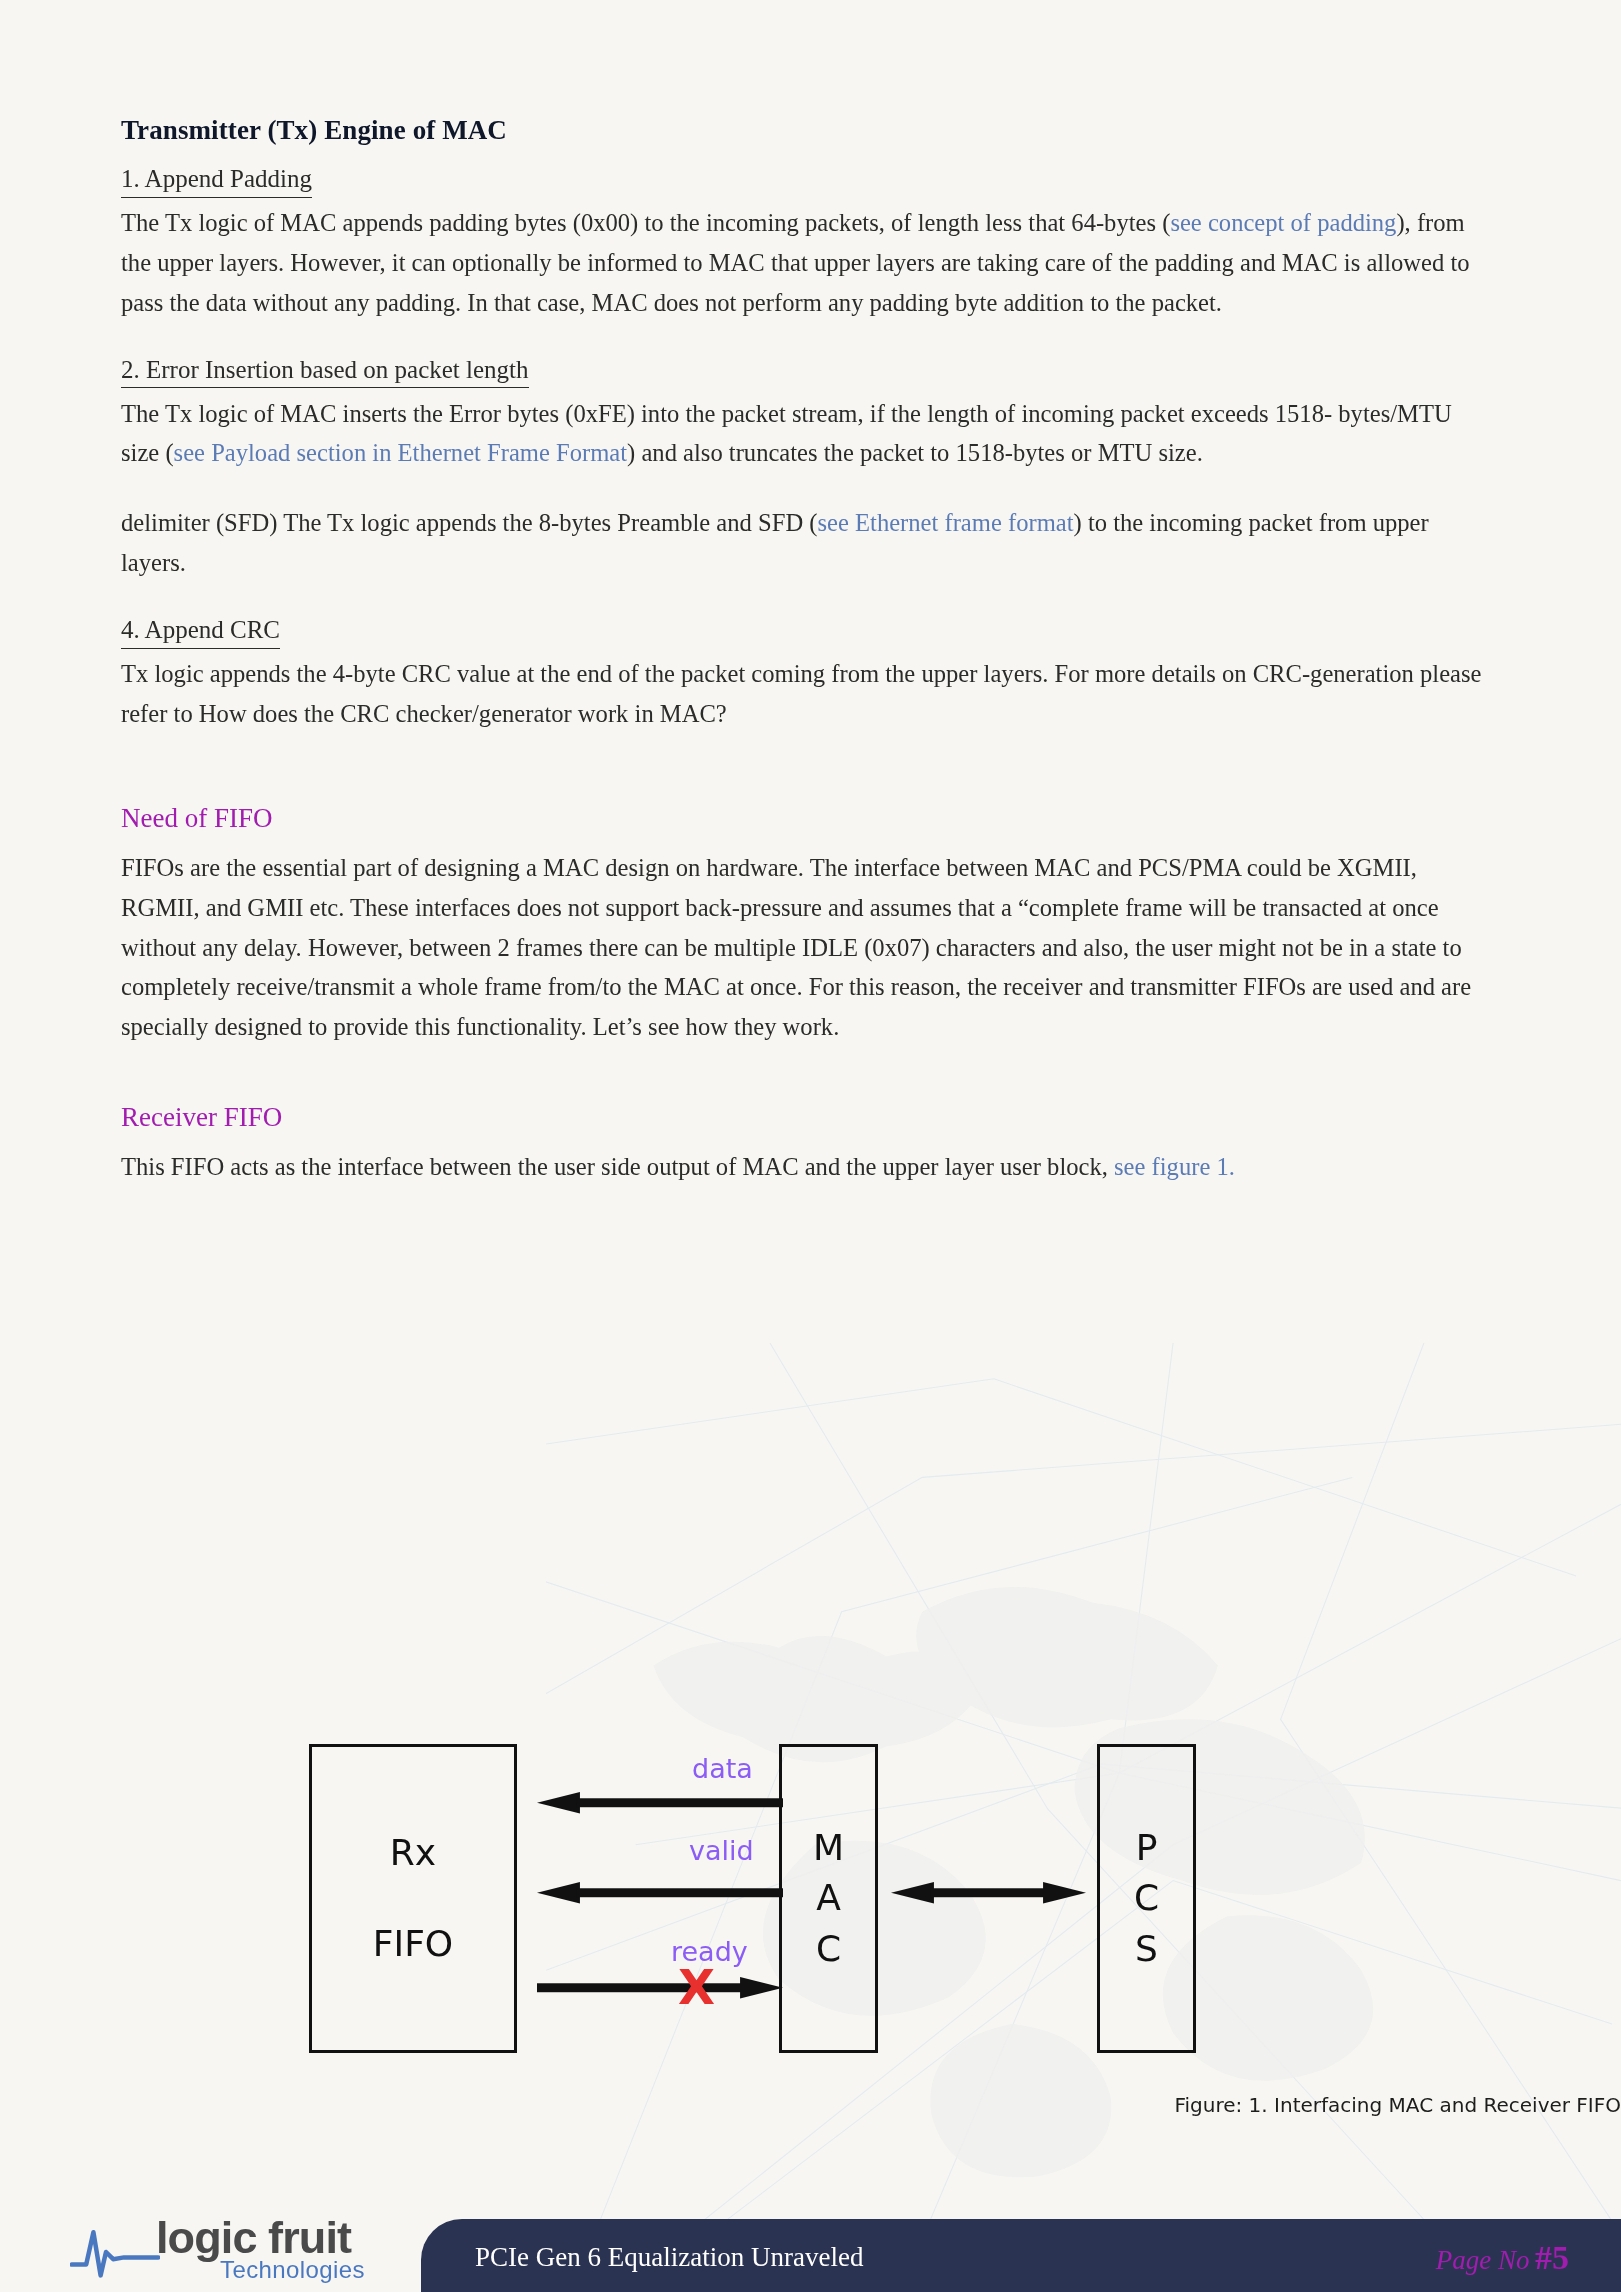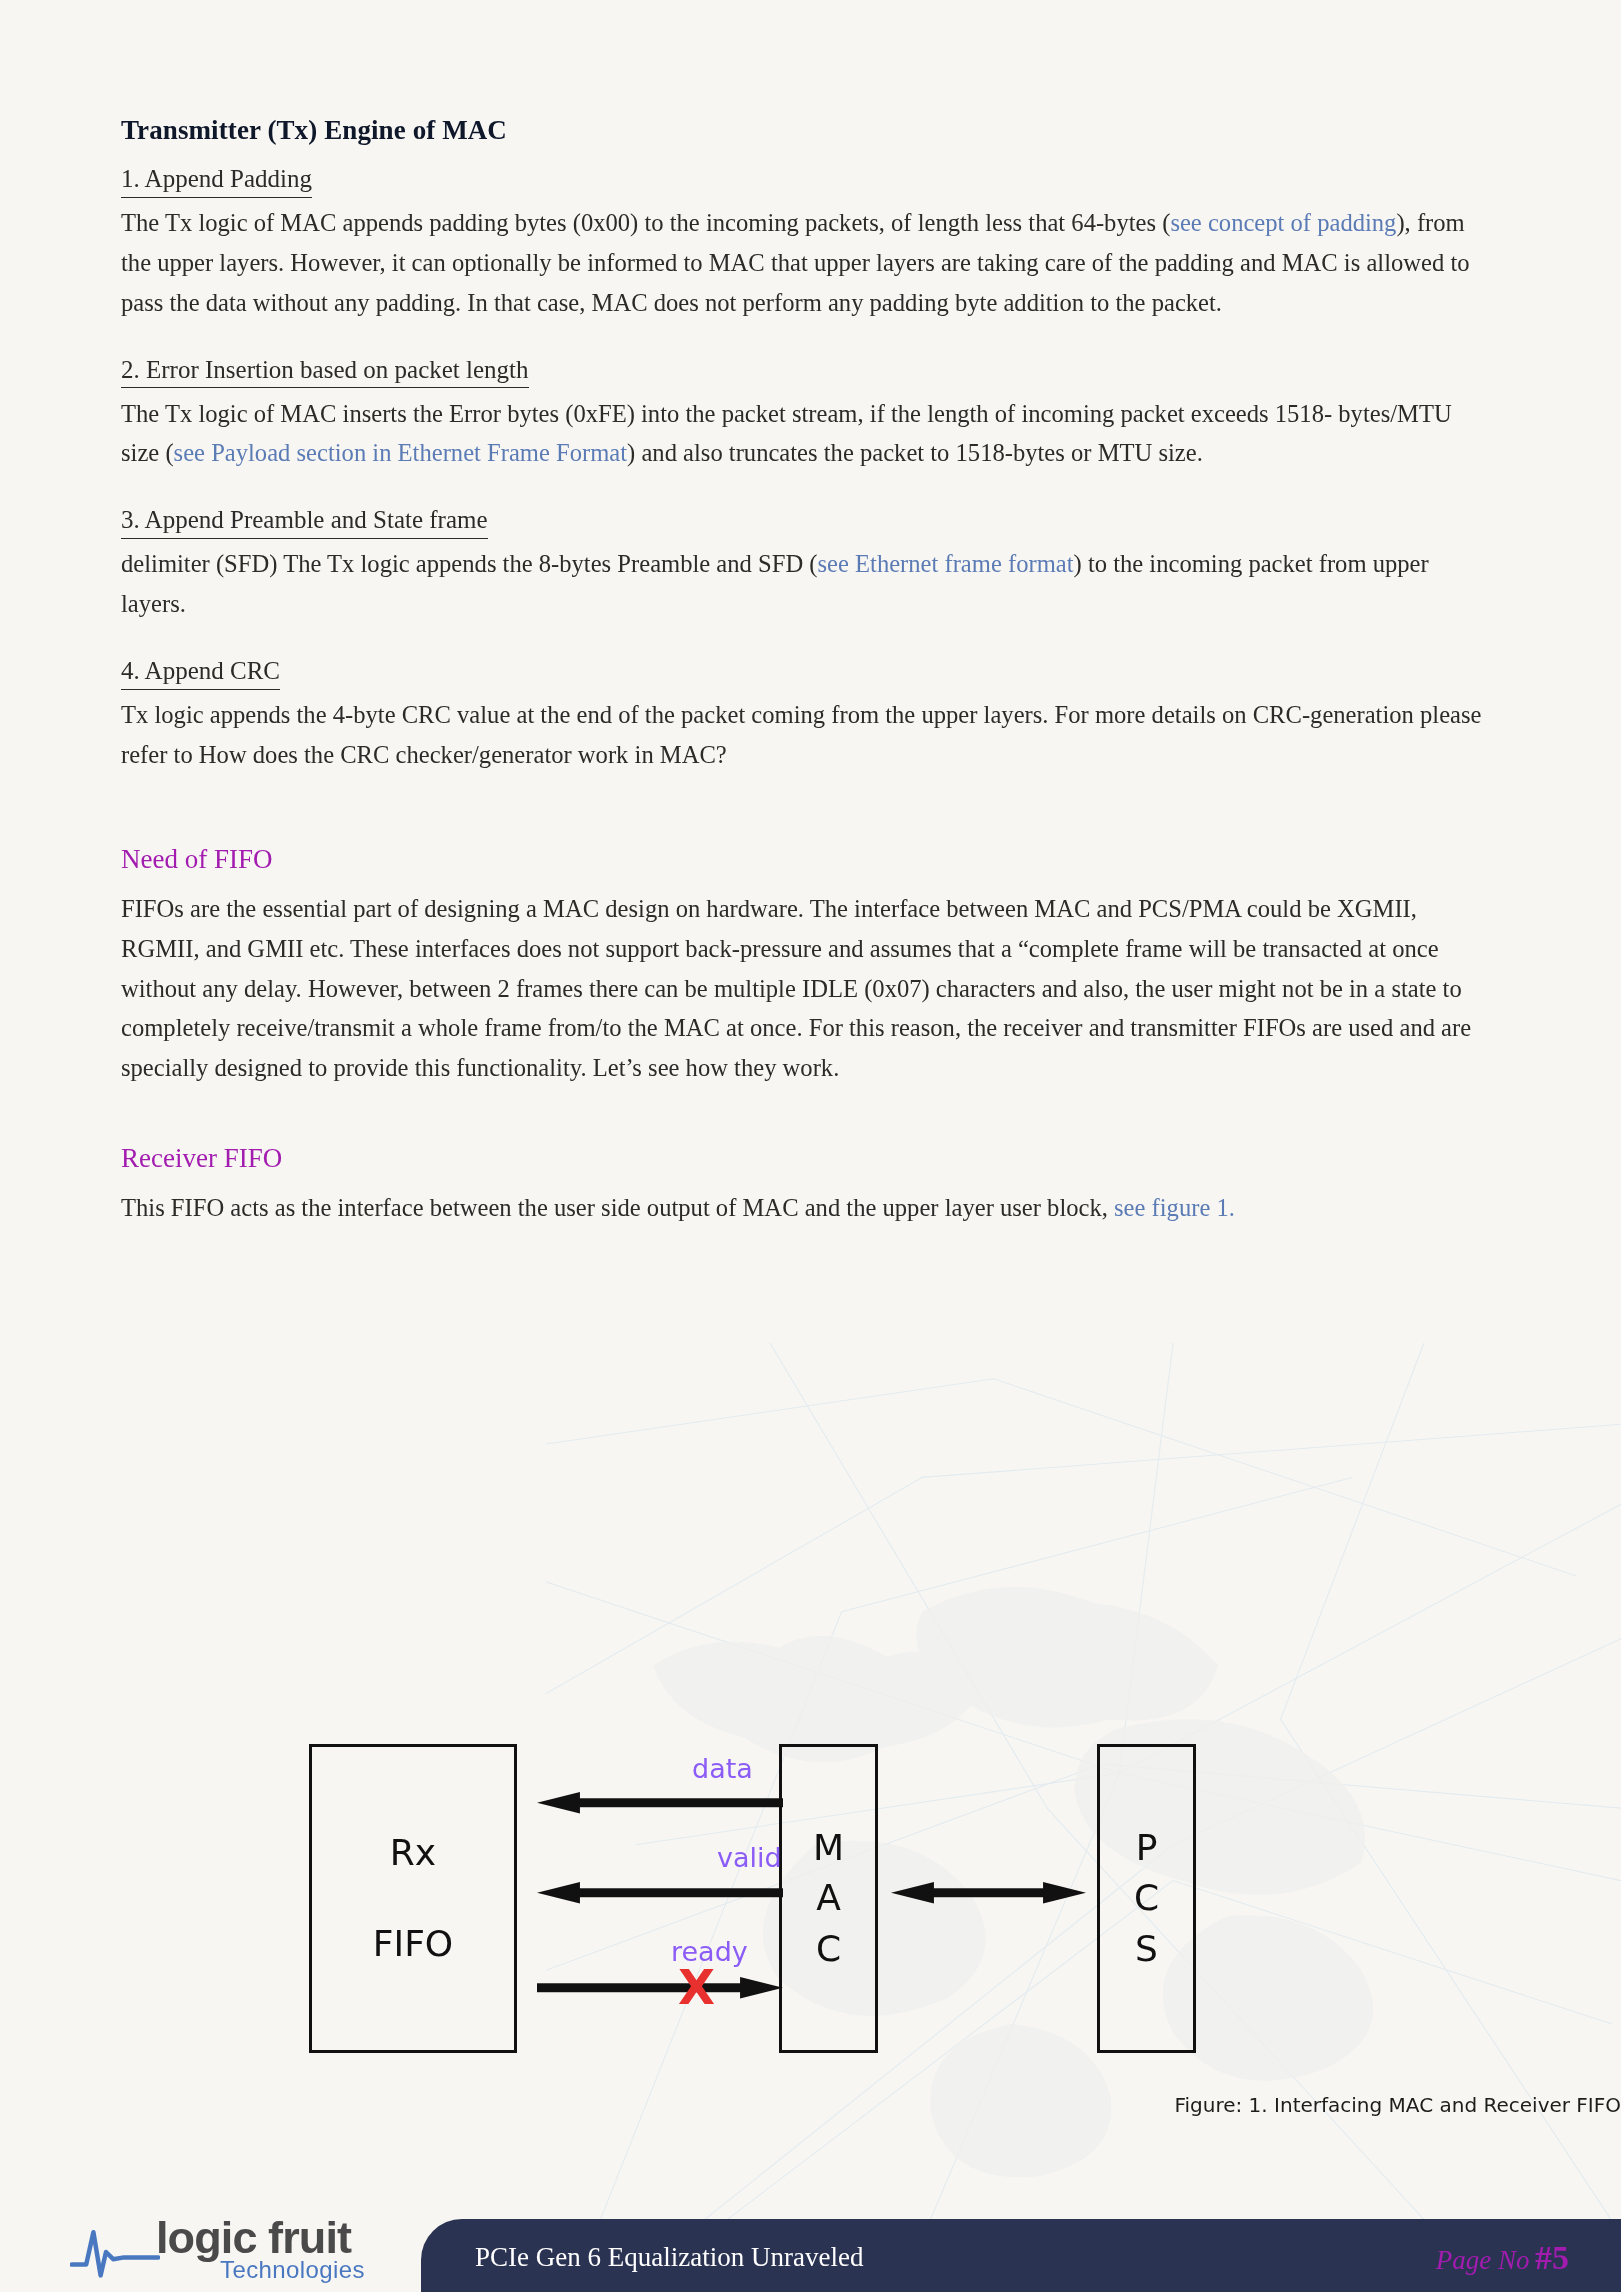--- a/index.html
+++ b/index.html
@@ -263,23 +263,20 @@
     <div class="sub-head-wrap">
       <span class="sub-head"> 1. Append Padding</span>
     </div>
     <p class="body-text"><span>The Tx logic of MAC appends padding bytes (0x00) to the incoming packets, of length less that 64-bytes (</span><span class="link">see concept of padding</span><span>), from the upper layers. However, it can optionally be informed to MAC that upper layers are taking care of the padding and MAC is allowed to pass the data without any padding. In that case, MAC does not perform any padding byte addition to the packet.</span></p>
 
     <div class="sub-head-wrap">
       <span class="sub-head">2. Error Insertion based on packet length</span>
     </div>
     <p class="body-text"><span>The Tx logic of MAC inserts the Error bytes (0xFE) into the packet stream, if the length of incoming packet exceeds 1518- bytes/MTU size (</span><span class="link">see Payload section in Ethernet Frame Format</span><span>) and also truncates the packet to 1518-bytes or MTU size.</span></p>
 
-    <div class="sub-head-wrap">
-      <span class="sub-head"> 3. Append Preamble and State frame</span>
-    </div>
     <p class="body-text"><span>delimiter (SFD) The Tx logic appends the 8-bytes Preamble and SFD (</span><span class="link">see Ethernet frame format</span><span>) to the incoming packet from upper layers.</span></p>
 
     <div class="sub-head-wrap">
       <span class="sub-head"> 4. Append CRC</span>
     </div>
     <p class="body-text">Tx logic appends the 4-byte CRC value at the end of the packet coming from the upper layers. For more details on CRC-generation please refer to How does the CRC checker/generator work in MAC?</p>
 
     <div class="gap-md"></div>
 
     <h3 class="block-title">Need of FIFO</h3>
@@ -311,21 +308,21 @@
         <span>C</span>
         <span>S</span>
       </div>
 
       <span class="arrow-label" style="left:383px; top:25px;">data</span>
       <svg class="arrow" style="left:228px; top:64px; width:246px;" viewBox="0 0 275 24" preserveAspectRatio="none">
         <polygon points="0,12 48,0 48,24" fill="#111"></polygon>
         <rect x="44" y="7" width="231" height="10" fill="#111"></rect>
       </svg>
 
-      <span class="arrow-label" style="left:380px; top:114px;margin-left:28px;">valid</span>
+      <span class="arrow-label" style="left:380px; top:107px;">valid</span>
       <svg class="arrow" style="left:228px; top:154px; width:246px;" viewBox="0 0 275 24" preserveAspectRatio="none">
         <polygon points="0,12 48,0 48,24" fill="#111"></polygon>
         <rect x="44" y="7" width="231" height="10" fill="#111"></rect>
       </svg>
 
       <span class="arrow-label" style="left:362px; top:208px;">ready</span>
       <svg class="arrow" style="left:228px; top:249px; width:246px;" viewBox="0 0 275 24" preserveAspectRatio="none">
         <rect x="0" y="7" width="231" height="10" fill="#111"></rect>
         <polygon points="275,12 227,0 227,24" fill="#111"></polygon>
       </svg>

